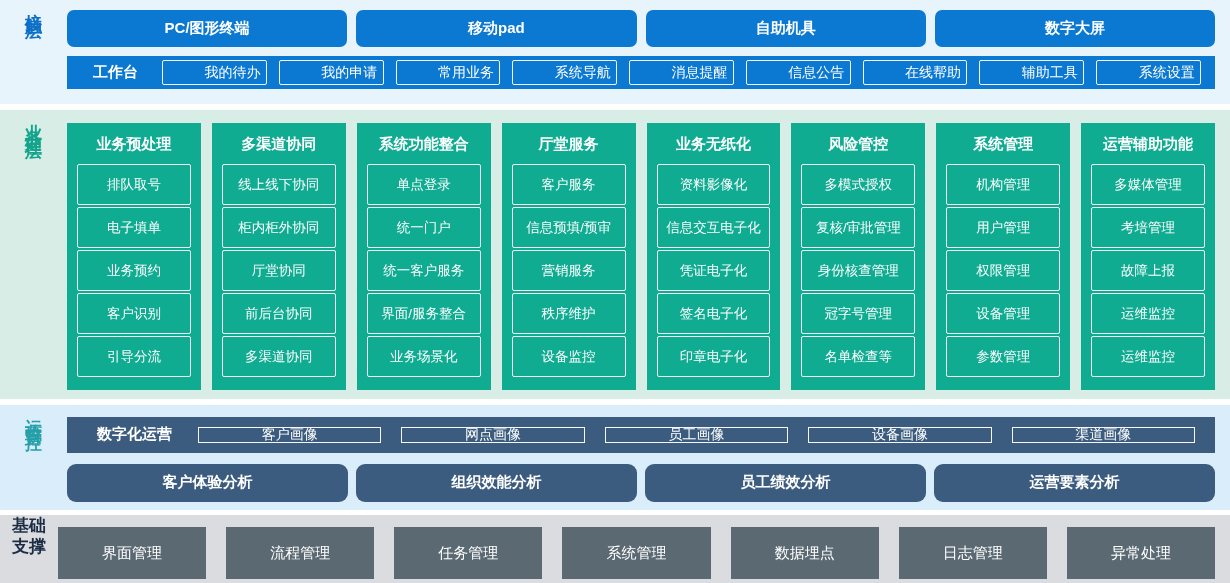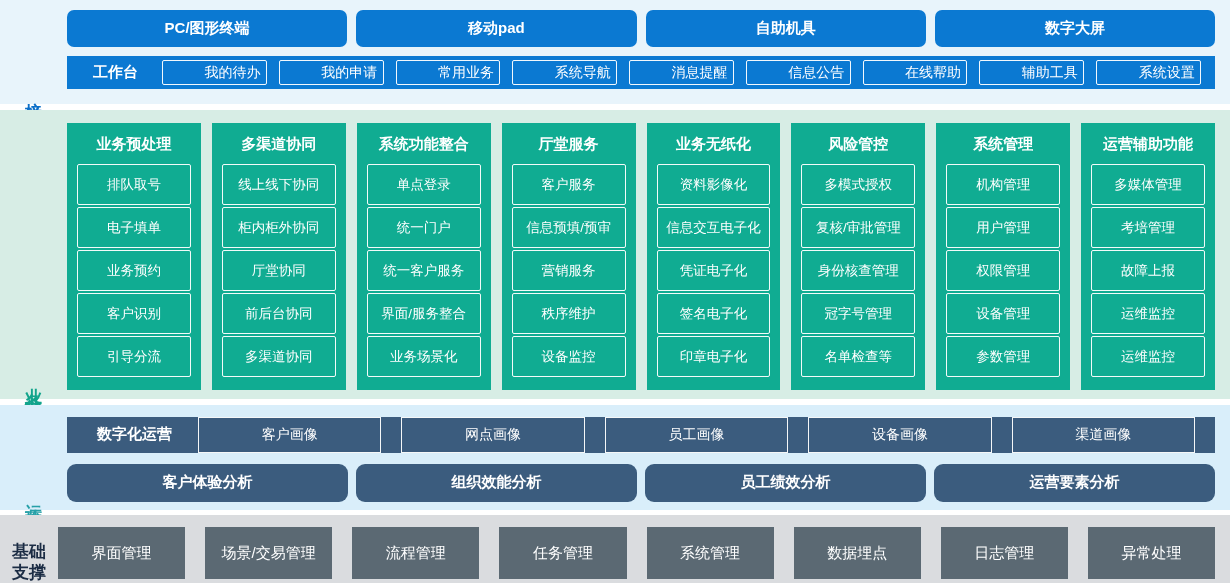--- a/index.html
+++ b/index.html
@@ -5,21 +5,21 @@
   * { box-sizing: border-box; margin: 0; padding: 0; }
   html, body { width: 1230px; height: 583px; background: #ffffff; font-family: "Liberation Sans", sans-serif; overflow: hidden; }
   .page { width: 1230px; height: 583px; display: flex; flex-direction: column; }
 
   .sec { display: flex; width: 100%; }
   .sec-contact    { height: 106px;  background: var(--bg-top);        margin-bottom: 6px; }
   .sec-business   { height: 293px; background: var(--bg-business);   margin-bottom: 6px; }
   .sec-operations { height: 107px; background: var(--bg-operations); margin-bottom: 5px; }
   .sec-foundation { height: 69px;  background: var(--bg-foundation); }
 
-  .gutter { width: 67px; display: flex; align-items: flex-end; justify-content: center; flex-shrink: 0; }
+  .gutter { width: 67px; display: flex; align-items: flex-start; justify-content: center; flex-shrink: 0; }
   .sec-foundation .gutter { width: 58px; }
   .vlabel { writing-mode: vertical-rl; text-orientation: upright; font-weight: bold; font-size: 17px; letter-spacing: 5px; line-height: 1; }
   .vlabel.c-contact    { color: var(--label-contact); }
   .vlabel.c-business   { color: var(--label-business); }
   .vlabel.c-operations { color: var(--label-operations); }
   .flabel { font-weight: bold; font-size: 17px; color: var(--label-foundation); width: 40px; text-align: center; line-height: 21px; }
 
   .content { flex: 1; padding-right: 15px; min-width: 0; }
 
   
@@ -38,21 +38,21 @@
   .col-title { text-align: center; font-weight: bold; font-size: 15px; height: 24px; line-height: 24px; margin-bottom: 8px; white-space: nowrap; }
   .col-items { flex: 1; display: flex; flex-direction: column; justify-content: space-between; }
   .cell { min-height: 32px; border: 1px solid rgba(255,255,255,.95); border-radius: 2px;
           display: flex; align-items: center; justify-content: center;
           font-size: 13.5px; text-align: center; line-height: 15px; padding: 12px 2px; }
 
   
   .ops-bar { display: flex; align-items: center; height: 36px; margin-top: 12px; background: var(--dark-blue); color: #fff; }
   .ops-label { font-weight: bold; font-size: 15px; margin: 0 26px 0 30px; white-space: nowrap; }
   .profiles { flex: 1; display: flex; gap: 20px; margin-right: 20px; }
-  .profile { flex: 1; height: 36px; border: 1px solid rgba(255,255,255,.95);
+  .profile { flex: 1; height: 16px; border: 1px solid rgba(255,255,255,.95);
              display: flex; align-items: center; justify-content: center; font-size: 14px; }
   .analyses { display: flex; gap: 8px; margin-top: 11px; height: 38px; }
   .analysis-btn { flex: 1; background: var(--dark-blue); color: #fff; font-weight: bold; font-size: 15px;
                   display: flex; align-items: center; justify-content: center; border-radius: 9px; }
 
   
   .foundation-items { display: flex; gap: 20px; margin-top: 12px; height: 52px; }
   .foundation-btn { flex: 1; background: var(--gray); color: #fff; font-size: 15px;
                     display: flex; align-items: center; justify-content: center; white-space: nowrap; }
 </style>
@@ -225,21 +225,20 @@
   </section>
 
   <section class="sec sec-foundation">
     <div class="gutter">
       <span class="flabel">基础支撑</span>
     </div>
     <div class="content">
       <div class="foundation-items">
 
       <div class="foundation-btn">界面管理</div>
-          <div class="foundation-btn">场景/交易管理</div>
           <div class="foundation-btn">流程管理</div>
           <div class="foundation-btn">任务管理</div>
           <div class="foundation-btn">系统管理</div>
           <div class="foundation-btn">数据埋点</div>
           <div class="foundation-btn">日志管理</div>
           <div class="foundation-btn">异常处理</div>
         </div>
     </div>
   </section>
 

